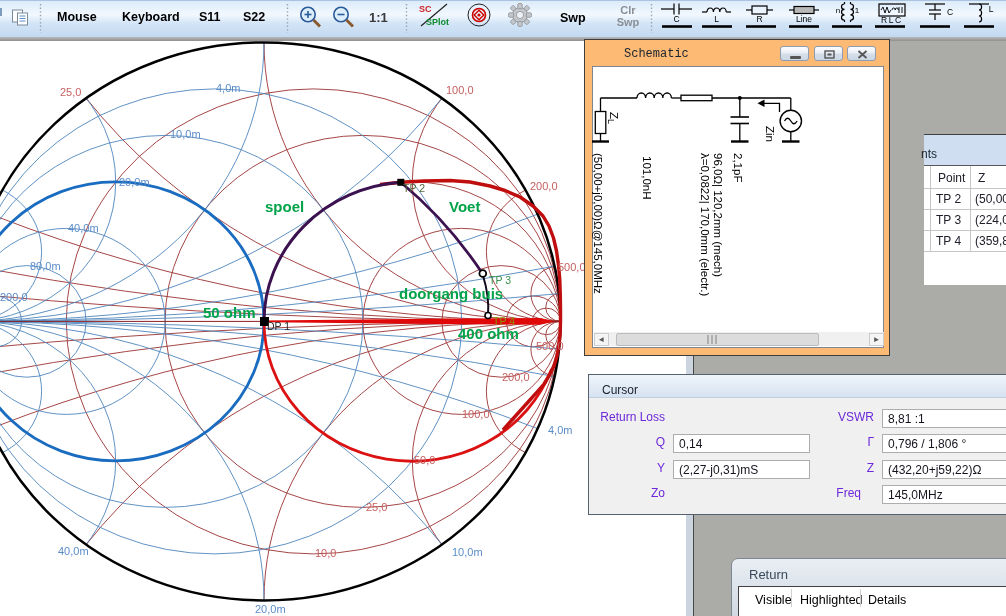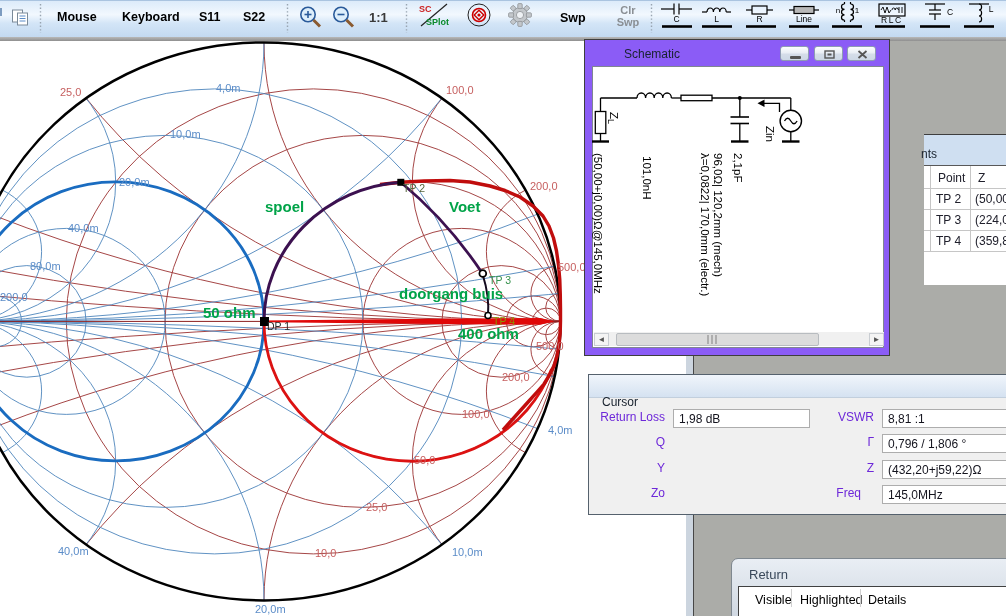--- a/index.html
+++ b/index.html
@@ -8,21 +8,21 @@
 #toolbar { left:0; top:0; width:1006px; height:37px;
   background:linear-gradient(#dcebfa, #f2f8fe 38%, #d3e5f7 62%, #c3d9f0);
   border-top:1px solid #aac4e0; }
 #tbstrip { left:0; top:37px; width:1006px; height:4px; background:linear-gradient(#b8b8b8,#8f8f8f); }
 
 #chartwin { left:0; top:41px; width:686px; height:575px; background:#fff; }
 #chartborder1 { left:686px; top:41px; width:6.5px; height:575px; background:#ccd5df; }
 #chartborder2 { left:692.5px; top:41px; width:1.5px; height:575px; background:#474747; }
 #greybg { left:694px; top:41px; width:312px; height:575px; background:#abaca8; }
 
-.win { position:absolute; background:#8b5cf6; border:1px solid #3e3e3e; }
+.win { position:absolute; background:#fdba74; border:1px solid #3e3e3e;font-family:Liberation Mono, monospace; }
 .title { position:absolute; font-size:12px; color:#18222e; }
 
 #schem { left:584px; top:39px; width:306px; height:317px; }
 #schemtitle { left:39px; top:7px; }
 #schemcanvas { position:absolute; left:7px; top:26px; width:292px; height:282px; background:#fff; border:1px solid #808691; }
 .tbtn { position:absolute; top:5.5px; width:29px; height:15px; border:1px solid #8e9cb3; border-radius:3px;
   background:linear-gradient(#fdfeff,#e9eef5 45%,#d5dde9 55%,#cdd8e6); }
 .tbtn svg { position:absolute; left:0; top:0; }
 
 #hscroll { position:absolute; left:1px; bottom:1px; width:290px; height:14px; background:#f0f0f0; }
@@ -372,27 +372,28 @@
     <div class="cell" style="left:51px;top:26px">(50,000 +j92,500)Ω</div>
     <div class="cell" style="left:12px;top:47px">TP 3</div>
     <div class="cell" style="left:51px;top:47px">(224,067 +j171,0)Ω</div>
     <div class="cell" style="left:12px;top:68px">TP 4</div>
     <div class="cell" style="left:51px;top:68px">(359,895 +j30,1)Ω</div>
   </div>
 </div>
 
 <div class="abs" id="curwin">
   <div id="curtitle">
-        <span style="position:absolute;left:13px;top:20px;font-size:12px;color:#17212d">Cursor</span>
+        <span style="position:absolute;left:13px;top:8px;font-size:12px;color:#17212d">Cursor</span>
       </div>
   <div class="flabel" style="right:346px;top:35px">Return Loss</div>
   <div class="flabel" style="right:346px;top:60px">Q</div>
   <div class="flabel" style="right:346px;top:86px">Y</div>
   <div class="flabel" style="right:346px;top:111px">Zo</div>
-  <div class="fbox" style="left:84px;top:34px">1,98 dB</div>
+  <div class="fbox" style="left:84px;top:59px">0,14</div>
+  <div class="fbox" style="left:84px;top:85px">(2,27-j0,31)mS</div>
   <div class="flabel" style="right:137px;top:35px">VSWR</div>
   <div class="flabel" style="right:137px;top:60px">Γ</div>
   <div class="flabel" style="right:137px;top:86px">Z</div>
   <div class="flabel" style="right:150px;top:111px">Freq</div>
   <div class="fbox" style="left:293px;top:34px;width:131px">8,81 :1</div>
   <div class="fbox" style="left:293px;top:59px;width:131px">0,796 / 1,806 °</div>
   <div class="fbox" style="left:293px;top:85px;width:131px">(432,20+j59,22)Ω</div>
   <div class="fbox" style="left:293px;top:110px;width:131px">145,0MHz</div>
 </div>
 

